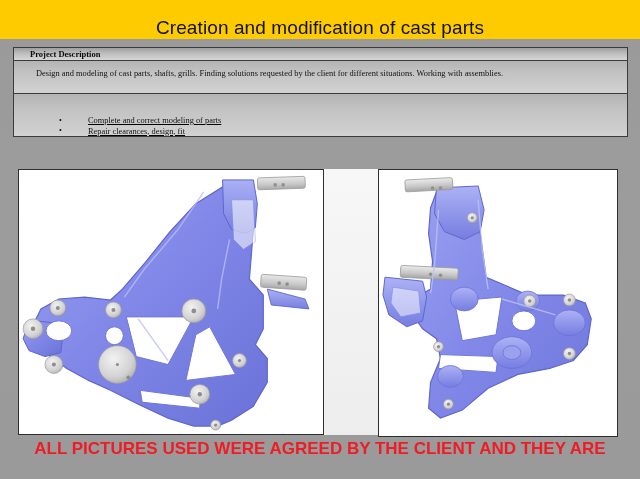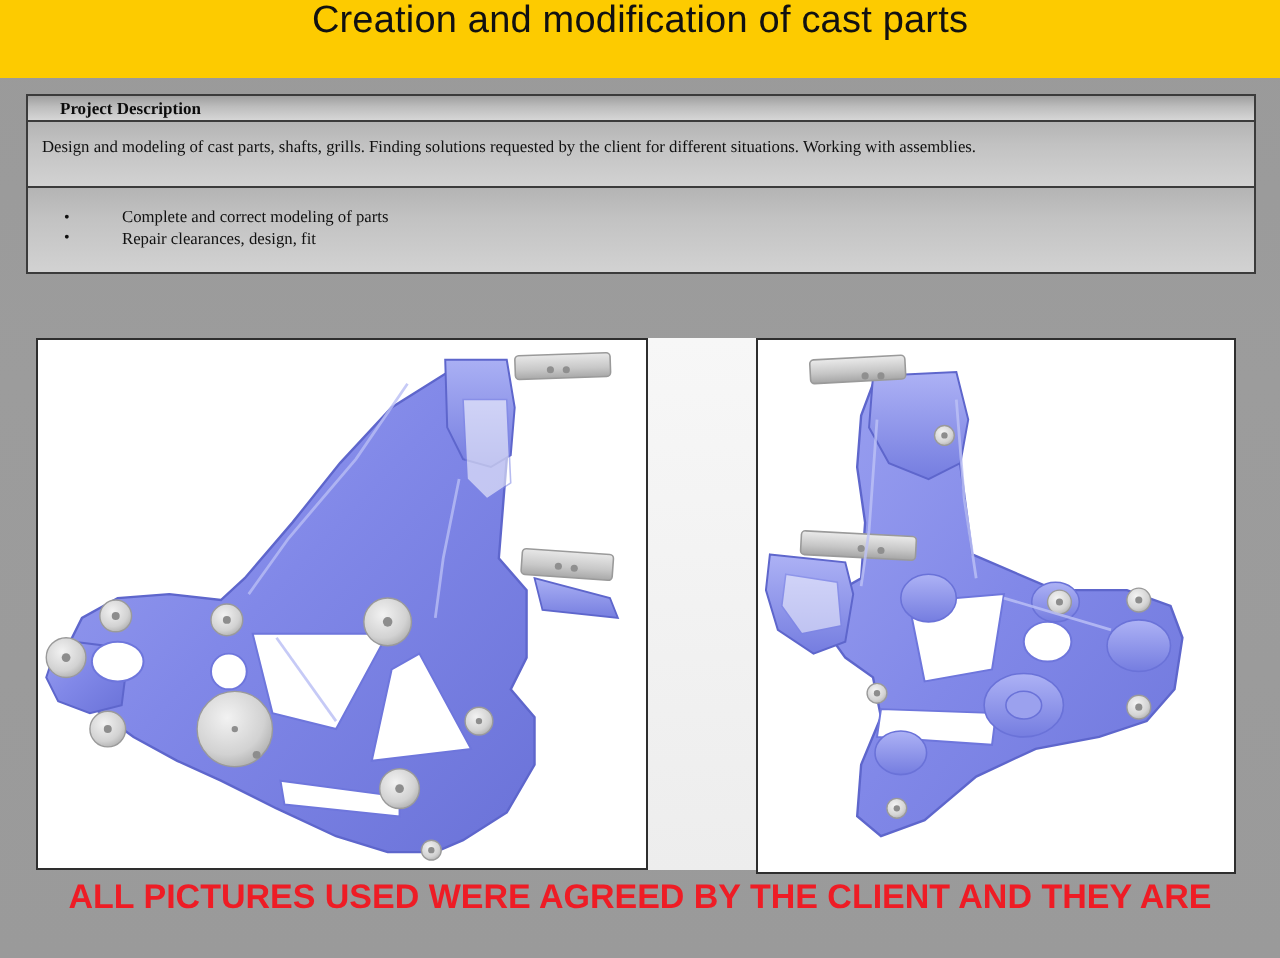--- a/index.html
+++ b/index.html
@@ -24,21 +24,21 @@
 
   
   .title-bar {
     position: absolute;
     left: 0;
     top: 0;
     width: 640px;
     height: 39px;
     background: #fdcb00;
     display: flex;
-    align-items: flex-start;
+    align-items: flex-end;
     justify-content: center;
   }
   .title-text {
     font-family: "Liberation Sans", sans-serif;
     font-size: 19px;
     color: #111111;
     letter-spacing: 0.1px;
     white-space: nowrap;
   }
 
@@ -63,37 +63,38 @@
   }
   .section-head span {
     font-family: "Liberation Serif", serif;
     font-size: 8.5px;
     font-weight: bold;
     color: #0c0c0c;
     line-height: 1;
   }
   .section-body {
     background: linear-gradient(180deg, #b4b4b4 0%, #c2c2c2 35%, #d2d2d2 100%);
-    padding: 6px 8px 6px 7px;
+    padding: 6px 8px 6px 22px;
   }
   .section-body.desc { height: 33px; box-sizing: border-box; border-bottom: 1px solid #3b3b3b; padding-top: 7px;}
   .section-body.resp { height: 42px; box-sizing: border-box; padding-top: 6px;}
 
   .desc-line {
     font-family: "Liberation Serif", serif;
     font-size: 8.4px;
     color: #111111;
     line-height: 11px;
     white-space: nowrap;
   }
 
   ul.resp-list {
-    margin: 4px;
+    margin: 16px;
     padding: 0;
     list-style: none;
+    text-decoration: underline;
   }
   ul.resp-list li {
     font-family: "Liberation Serif", serif;
     font-size: 8.4px;
     color: #111111;
     line-height: 10.5px;
     position: relative;
     padding-left: 36px;
     white-space: nowrap;
   }

